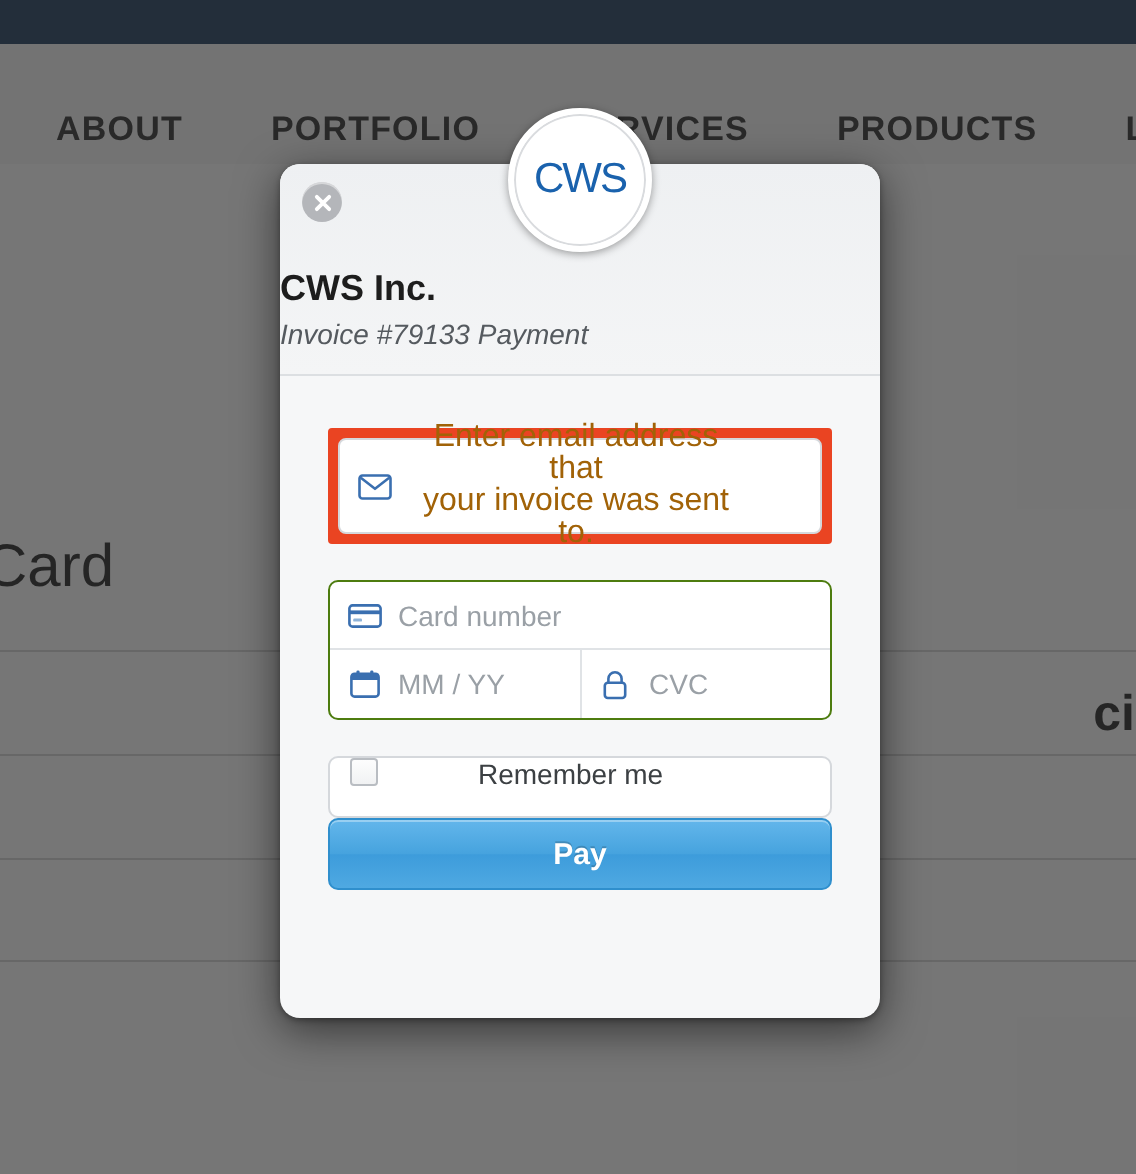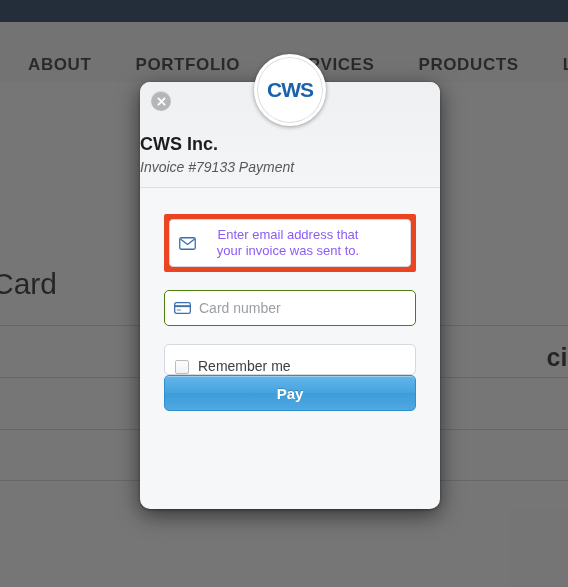--- a/index.html
+++ b/index.html
@@ -133,21 +133,21 @@
     background: #ffffff;
     border: 3px solid #ffffff;
     box-shadow: 0 1px 4px rgba(0,0,0,0.38),
                 inset 0 0 0 1px #d9dbde;
     display: flex;
     align-items: center;
     justify-content: center;
   }
   .brand-text {
     font-size: 21px;
-    font-weight: bold;
+    font-weight: normal;
     color: #1a62ad;
     letter-spacing: -1px;
     font-family: "Liberation Sans", sans-serif;
     text-align: right;
   }
 
   .merchant-name {
     position: absolute;
     left: 0; right: 0; top: 52px;
     font-size: 18px;
@@ -193,23 +193,23 @@
     color: #3a6fb0;
   }
   .field-icon svg { display: block; }
 
   .email-field {
     height: 48px;
     border-radius: 4px;
   }
   .email-msg {
     flex: 1;
-    font-size: 13px;
+    font-size: 16px;
     line-height: 16px;
-    color: #8b5cf6;
+    color: #a16207;
     text-align: center;
     padding-right: 38px;
   }
 
   .card-group {
     margin-top: 18px;
     border: 1px solid #4d7c0f;
     border-radius: 5px;
     background: #ffffff;
     overflow: hidden;
@@ -235,22 +235,23 @@
     color: #9aa0a6;
   }
 
   .remember-row {
     margin-top: 18px;
     height: 31px;
     background: #ffffff;
     border: 1px solid #d5d8dc;
     border-radius: 5px;
     display: flex;
-    align-items: flex-end;
+    align-items: flex-start;
     padding-left: 10px;
+    gap: 41px;
   }
   .checkbox {
     width: 14px; height: 14px;
     border: 1px solid #b9bdc2;
     border-radius: 2px;
     background: linear-gradient(to bottom, #fdfdfd, #f1f2f3);
     flex: 0 0 14px;
     cursor: pointer;
   }
   .remember-label {
@@ -347,20 +348,42 @@
               <svg width="17" height="12" viewBox="0 0 17 12" aria-hidden="true">
                 <rect x="0.7" y="0.7" width="15.6" height="10.6" rx="1.6" fill="none" stroke="#3a6fb0" stroke-width="1.3"></rect>
                 <rect x="0.7" y="3.2" width="15.6" height="1.9" fill="#3a6fb0"></rect>
                 <rect x="2.6" y="7.3" width="4.4" height="1.5" rx="0.6" fill="#8fb3d8"></rect>
               </svg>
             </span>
             <span class="placeholder">Card number</span>
           </div>
         </div>
 
+        <div class="card-row">
+          <div class="cell">
+            <span class="field-icon">
+              <svg width="15" height="14" viewBox="0 0 15 14" aria-hidden="true">
+                <rect x="0.7" y="1.9" width="13.6" height="11.4" rx="1.6" fill="none" stroke="#3a6fb0" stroke-width="1.3"></rect>
+                <rect x="0.7" y="1.9" width="13.6" height="3.1" fill="#3a6fb0"></rect>
+                <rect x="3.2" y="0.2" width="1.6" height="3.2" rx="0.7" fill="#3a6fb0"></rect>
+                <rect x="10.1" y="0.2" width="1.6" height="3.2" rx="0.7" fill="#3a6fb0"></rect>
+              </svg>
+            </span>
+            <span class="placeholder">MM / YY</span>
+          </div>
+          <div class="cell split">
+            <span class="field-icon">
+              <svg width="13" height="15" viewBox="0 0 13 15" aria-hidden="true">
+                <path d="M3.2 6.5 V4.4 a3.3 3.3 0 0 1 6.6 0 V6.5" fill="none" stroke="#3a6fb0" stroke-width="1.3"></path>
+                <rect x="1.4" y="6.4" width="10.2" height="7.6" rx="1.5" fill="none" stroke="#3a6fb0" stroke-width="1.3"></rect>
+              </svg>
+            </span>
+            <span class="placeholder">CVC</span>
+          </div>
+        </div>
       </div>
 
       <div class="remember-row">
         <span class="checkbox"></span>
         <span class="remember-label">Remember me</span>
       </div>
 
       <div class="pay-btn">Pay</div>
 
     </div>

